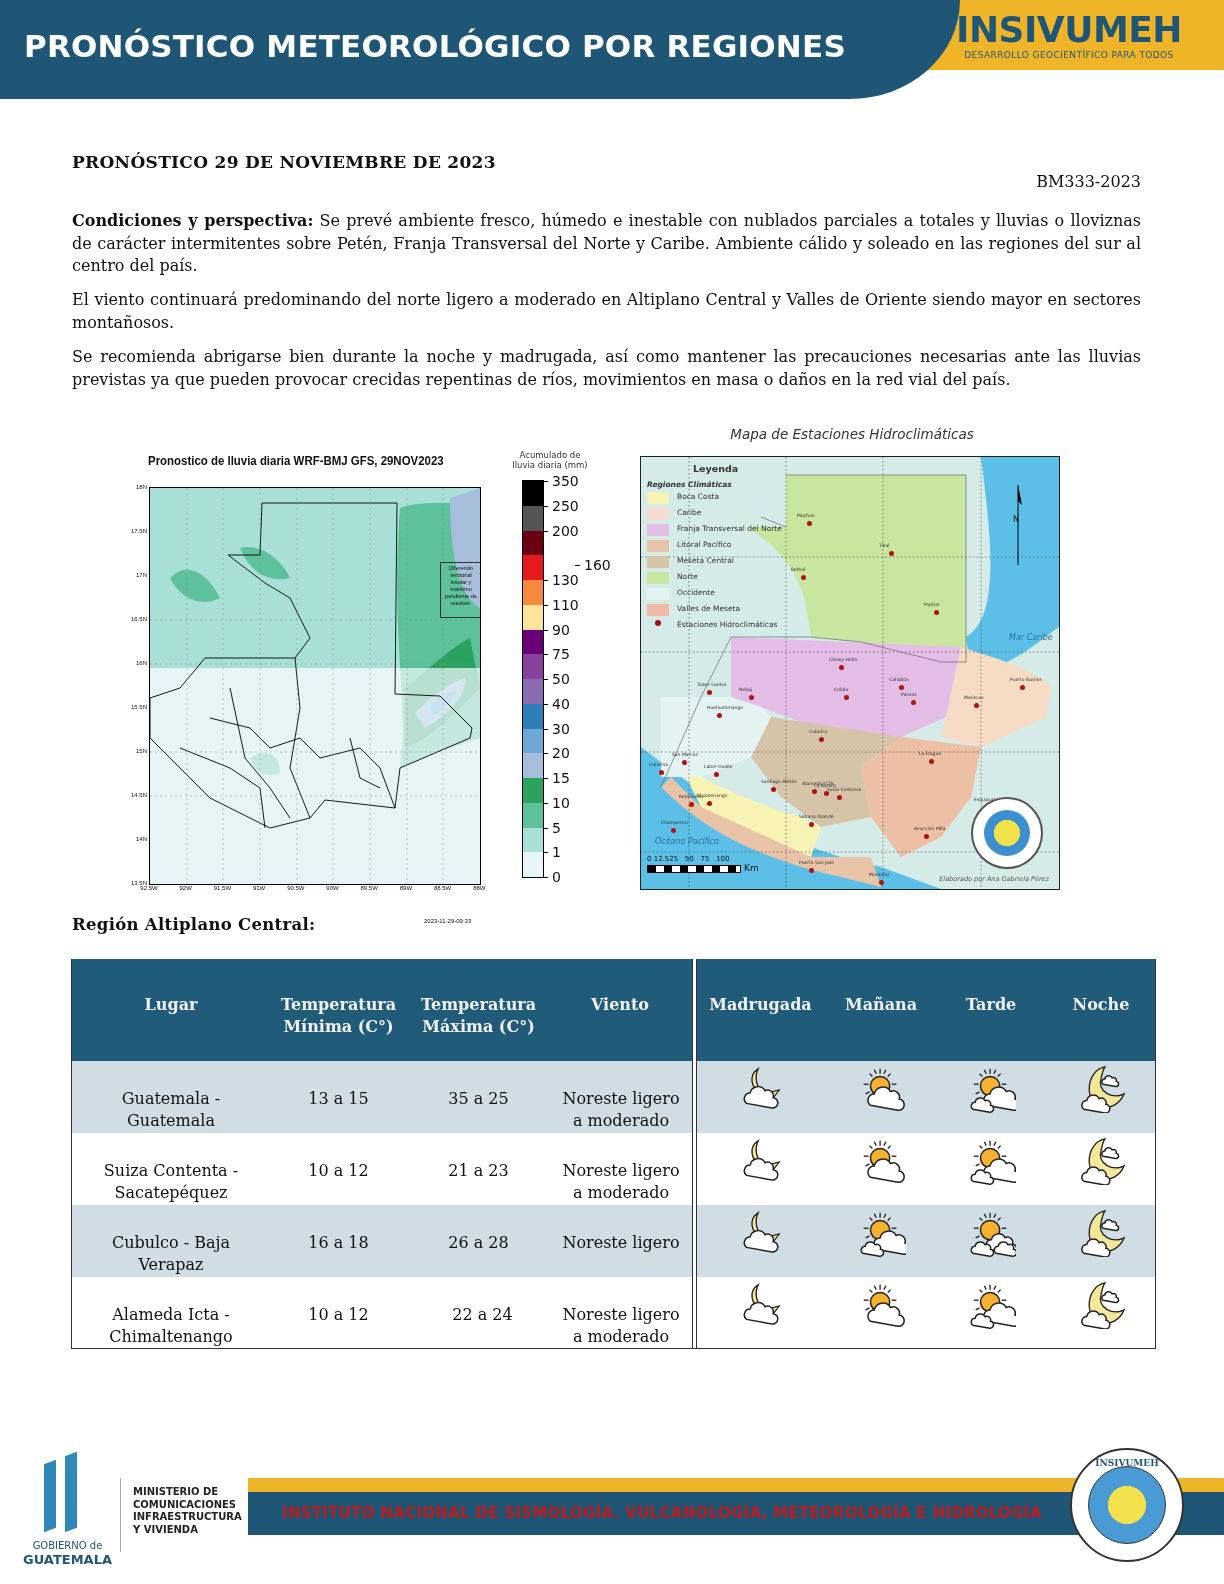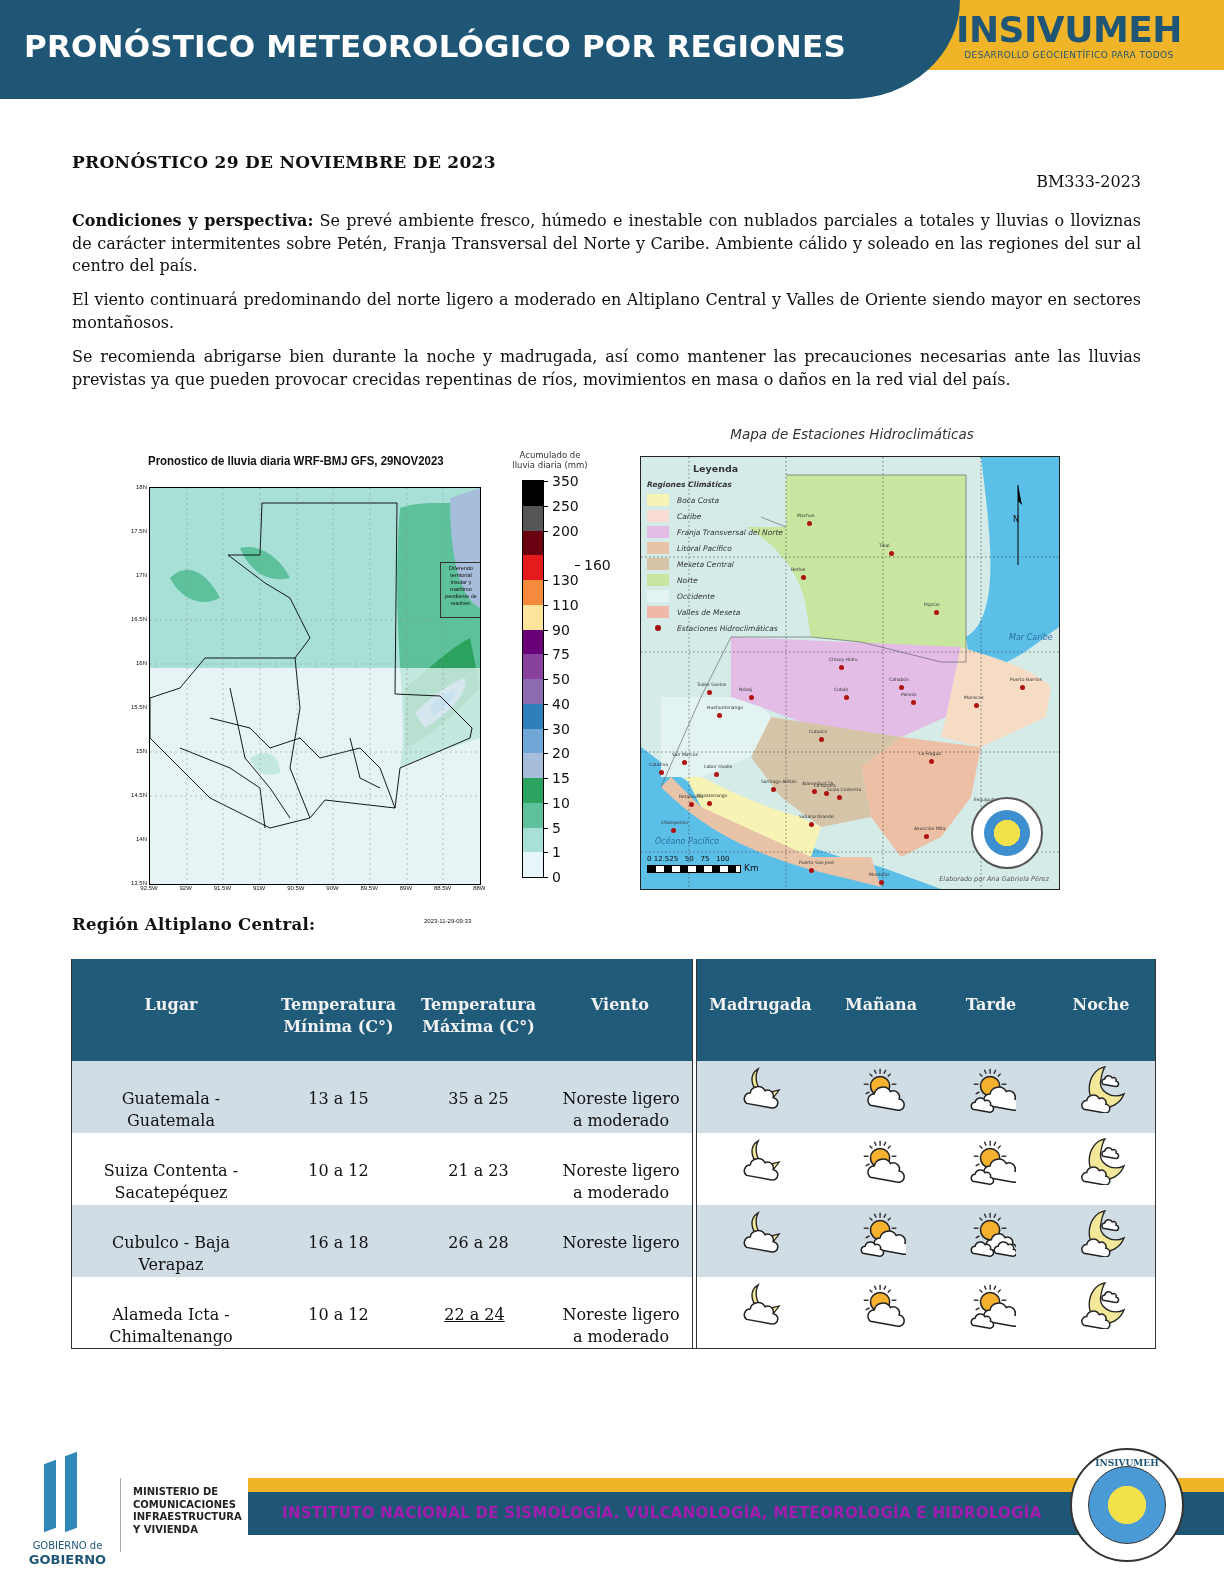--- a/index.html
+++ b/index.html
@@ -35,21 +35,21 @@
   .clabel::before { content:""; position:absolute; left:-9px; top:50%; width:5px; border-top:1px solid #000; }
   .diferendo { position:absolute; left:290px; top:74px; width:42px; height:56px; border:1px solid #333;
                font-family:"Liberation Sans",sans-serif; font-size:5.5px; line-height:7px; padding:2px; box-sizing:border-box; text-align:center; }
   
   .stmap { position:absolute; left:632px; top:418px; width:440px; height:490px; }
   .stmap-title { position:absolute; left:0; width:440px; top:8px; text-align:center; font-family:"DejaVu Sans",sans-serif; font-style:italic; font-size:13.5px; color:#333; }
   .stmap-frame { position:absolute; left:8px; top:38px; width:418px; height:432px; border:1.5px solid #222; background:#d4ebe8; overflow:hidden; }
   .legend { position:absolute; left:6px; top:6px; font-family:"DejaVu Sans",sans-serif; color:#333; z-index:3; }
   .legend-h { font-weight:bold; font-size:9.5px; margin-left:46px; margin-bottom:6px; }
   .legend-sub { font-weight:bold; font-style:italic; font-size:7.5px; margin-bottom:3px; }
-  .leg-item { display:flex; align-items:center; height:16px; font-size:7.5px; font-style:italic; }
+  .leg-item { display:flex; height:16px; font-size:7.5px; }
   .swatch { width:22px; height:12px; margin-right:8px; }
   .dot { width:6px; height:6px; border-radius:50%; background:#a01010; margin:0 16px 0 8px; }
   .station { position:absolute; width:5px; height:5px; border-radius:50%; background:#b01212; z-index:2; }
   .stlabel { position:absolute; font-family:"DejaVu Sans",sans-serif; font-size:4.5px; color:#333; z-index:2; white-space:nowrap; }
   .sea-label { position:absolute; font-family:"DejaVu Sans",sans-serif; font-style:italic; font-size:8px; color:#2a6fa0; z-index:2; }
   .scale { position:absolute; left:6px; top:398px; font-family:"DejaVu Sans",sans-serif; font-size:7px; z-index:2; }
   .scale-bar { width:92px; height:6px; border:1px solid #000; background:repeating-linear-gradient(90deg,#000 0 8px,#fff 8px 16px); margin-top:2px; }
   .elab { position:absolute; right:10px; bottom:6px; font-family:"DejaVu Sans",sans-serif; font-style:italic; font-size:6.5px; color:#555; z-index:2; }
   .seal { position:absolute; right:16px; bottom:20px; width:68px; height:68px; border-radius:50%; border:2px solid #555; background:#fff; z-index:2;
           display:flex; align-items:center; justify-content:center; }
@@ -75,21 +75,21 @@
   
   .gob-logo { position:absolute; left:20px; top:1450px; width:95px; height:125px; }
   .gob-bar1 { position:absolute; left:24px; top:12px; width:12px; height:68px; background:#2f88b8; transform:skewY(-20deg); }
   .gob-bar2 { position:absolute; left:45px; top:4px; width:12px; height:76px; background:#2f88b8; transform:skewY(-20deg); }
   .gob-text1 { position:absolute; left:0; top:90px; width:95px; text-align:center; font-family:"DejaVu Sans",sans-serif; font-size:10px; color:#1f5676; }
   .gob-text2 { position:absolute; left:0; top:102px; width:95px; text-align:center; font-family:"DejaVu Sans",sans-serif; font-size:13px; font-weight:bold; color:#1f5676; }
   .min-sep { position:absolute; left:120px; top:1478px; width:1px; height:74px; background:#aaa; }
   .ministry { position:absolute; left:133px; top:1486px; font-family:"DejaVu Sans",sans-serif; font-weight:bold; font-size:10px; line-height:12.5px; color:#222; }
   .ft-yellow { position:absolute; left:248px; top:1478px; width:976px; height:14px; background:#f0b429; }
   .ft-blue { position:absolute; left:248px; top:1492px; width:976px; height:43px; background:#1f5676; }
-  .ft-text { position:absolute; left:282px; top:1504px; font-family:"DejaVu Sans",sans-serif; font-weight:bold; font-size:15px; color:#a21caf; letter-spacing:0.3px; }
+  .ft-text { position:absolute; left:282px; top:1504px; font-family:"DejaVu Sans",sans-serif; font-weight:bold; font-size:15px; color:#b91c1c; letter-spacing:0.3px; }
   .ft-seal { position:absolute; left:1070px; top:1448px; width:110px; height:110px; border-radius:50%; background:#fff; border:2px solid #333;
              display:flex; align-items:center; justify-content:center; }
   .ft-seal-inner { width:76px; height:76px; border-radius:50%; background:radial-gradient(circle,#f2e14a 0 35%, #4a9ad6 36% 100%); border:1px solid #333; }
   .ft-seal-txt { position:absolute; top:8px; width:110px; text-align:center; font-family:"DejaVu Serif",serif; font-size:9px; font-weight:bold; color:#1f5676; }
 </style>
 </head>
 <body>
 
 <div class="hdr-yellow"></div>
 <div class="hdr-blue"></div>
@@ -522,21 +522,21 @@
             <path d="M26 2 C6 6 4 38 22 44 C32 46 42 40 46 30 C34 36 18 28 22 14 C23 9 24 5 26 2 Z" fill="#f3e79a" stroke="#222" stroke-width="1.4"></path>
             <path d="M24 20 a3 3 0 0 1 1.7999999999999998 -5.3999999999999995 a4.2 4.2 0 0 1 7.8 -1.2 a3 3 0 0 1 4.2 3.5999999999999996 a2.4 2.4 0 0 1 -0.6 5.3999999999999995 Z" fill="#fff" stroke="#222" stroke-width="1.6"></path>
             <path d="M4 46 a5 5 0 0 1 3 -9 a7 7 0 0 1 13 -2 a5 5 0 0 1 7 6 a4 4 0 0 1 -1 9 Z" fill="#fff" stroke="#222" stroke-width="1.6"></path>
           </svg></div>
       </div>
       <div class="row" style="top: 318px;">
         <div class="bgL"></div>
         <div class="bgR"></div>
         <div class="cell" style="left: 20px; width: 160px;">Alameda Icta - Chimaltenango</div>
         <div class="cell" style="left: 200px; width: 135px;">10 a 12</div>
-        <div class="cell" style="left: 336px; width: 135px; text-decoration: underline;">22 a 24</div>
+        <div class="cell" style="left: 344px; width: 135px;">22 a 24</div>
         <div class="cell" style="left: 485px; width: 130px;">Noreste ligero a moderado</div>
         <div class="icon" style="left: 667px;"><svg width="48" height="48" viewBox="0 0 48 50">
             <path d="M20 4 C10 10 12 26 24 28 C18 22 16 12 20 4 Z" fill="#f3e79a" stroke="#222" stroke-width="1.4"></path>
             <path d="M34 28 L42 26 L36 34 Z" fill="#f3e79a" stroke="#222" stroke-width="1.2"></path>
             <path d="M8 40 a6 6 0 0 1 3.5999999999999996 -10.799999999999999 a8.4 8.4 0 0 1 15.6 -2.4 a6 6 0 0 1 8.4 7.199999999999999 a4.8 4.8 0 0 1 -1.2 10.799999999999999 Z" fill="#fff" stroke="#222" stroke-width="1.6"></path>
           </svg></div>
         <div class="icon" style="left: 787px;"><svg width="48" height="48" viewBox="0 0 48 50">
             <g stroke="#222" stroke-width="1.4">
               <line x1="22" y1="4" x2="22" y2="9"></line>
               <line x1="11" y1="9" x2="14" y2="12"></line>
@@ -573,21 +573,21 @@
       </div>
     </div>
   <div class="vsep"></div>
   <div class="tbl-border"></div>
 </div>
 
 <div class="gob-logo">
   <div class="gob-bar1"></div>
   <div class="gob-bar2"></div>
   <div class="gob-text1">GOBIERNO de</div>
-  <div class="gob-text2">GOBIERNO</div>
+  <div class="gob-text2">GUATEMALA</div>
 </div>
 <div class="min-sep"></div>
 <div class="ministry">
   <div>MINISTERIO DE</div>
   <div>COMUNICACIONES</div>
   <div>INFRAESTRUCTURA</div>
   <div>Y VIVIENDA</div>
 </div>
 <div class="ft-yellow"></div>
 <div class="ft-blue"></div>

